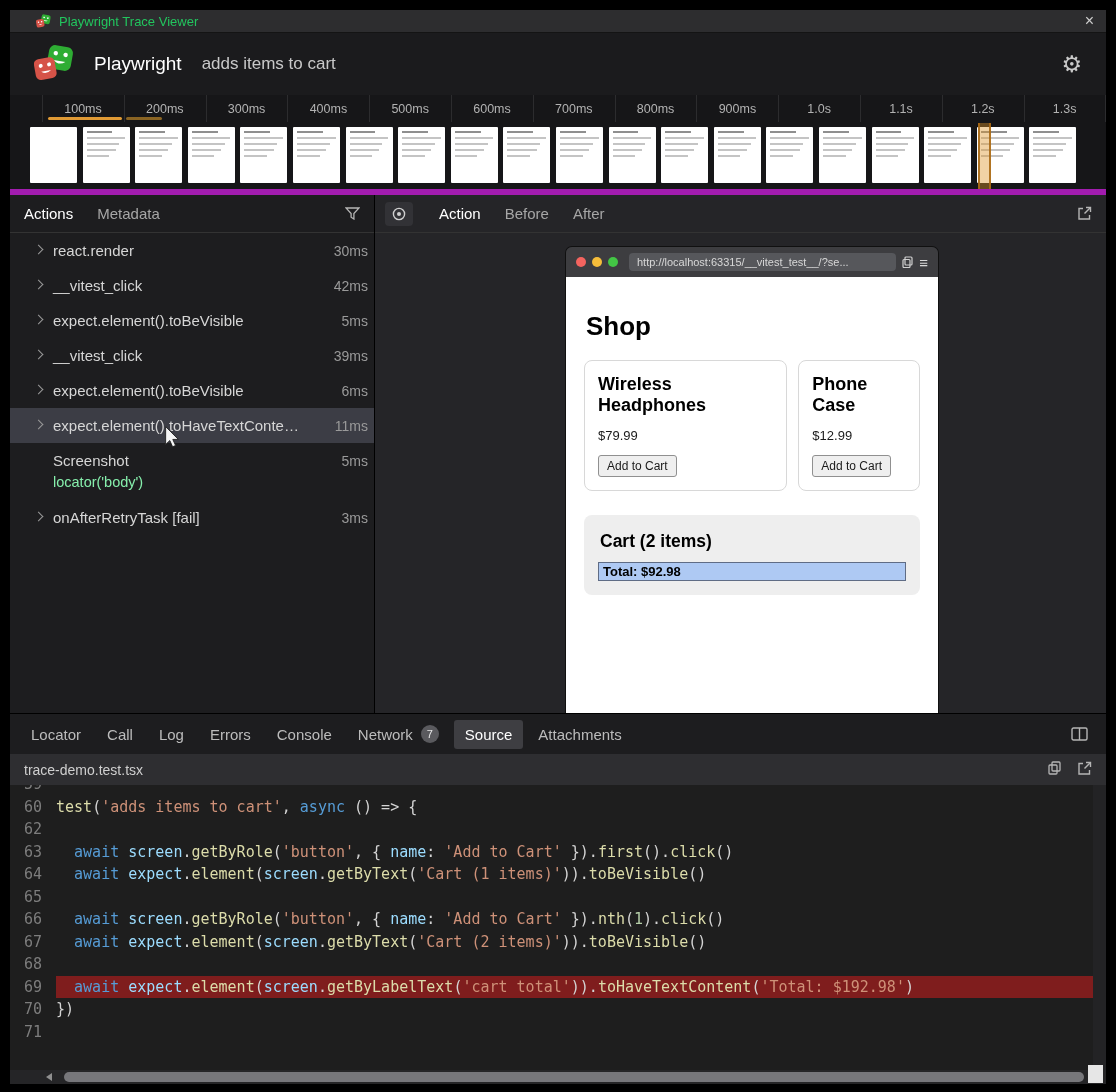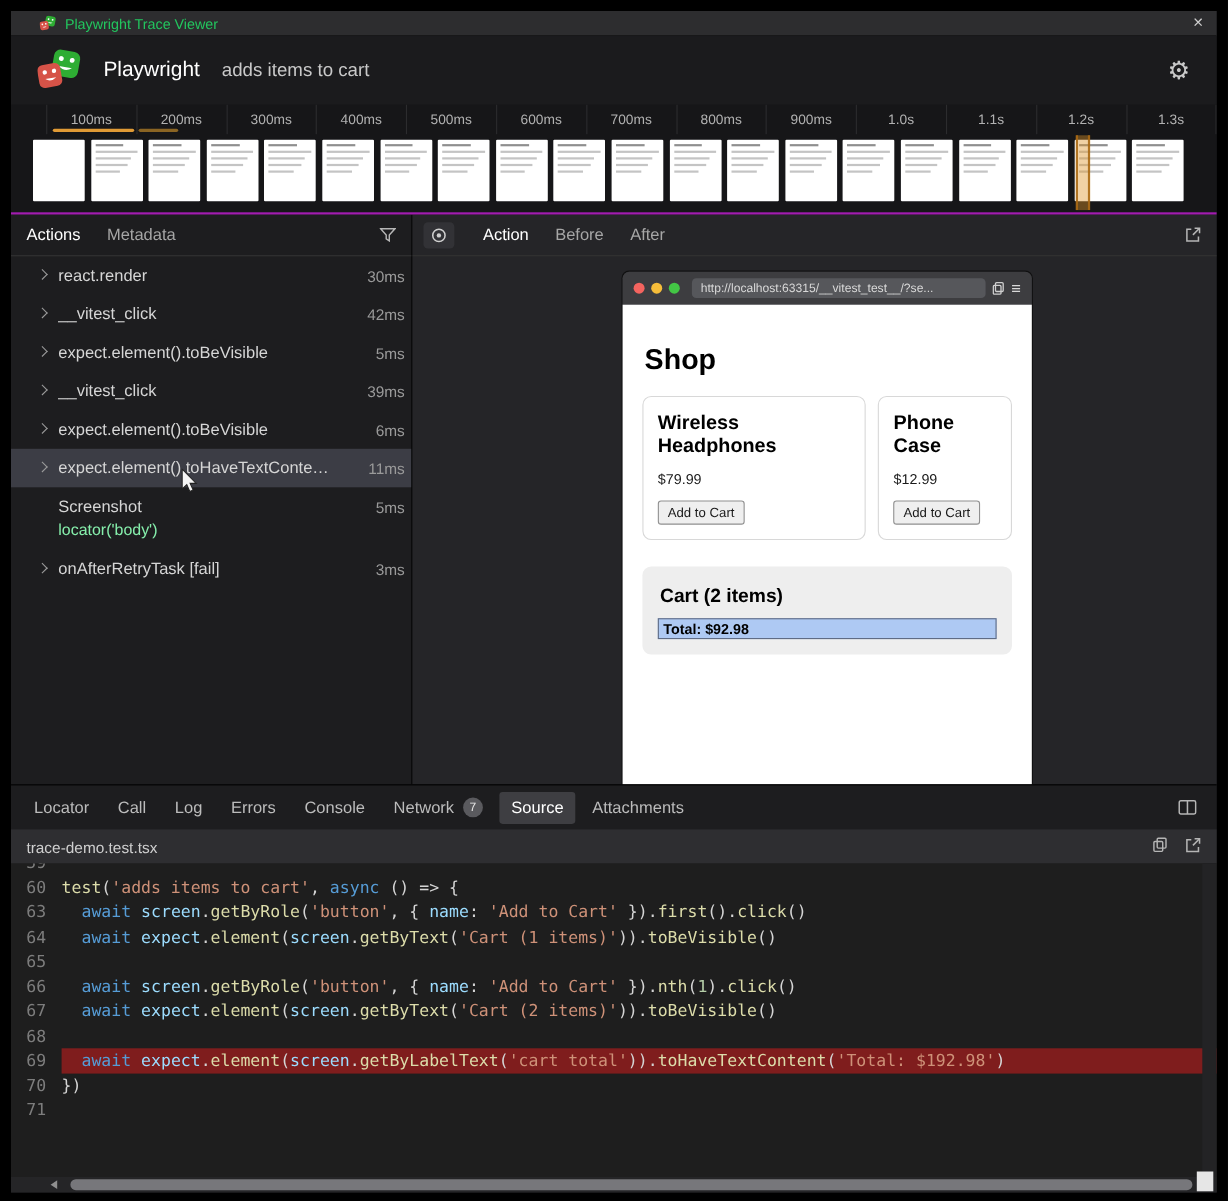--- a/index.html
+++ b/index.html
@@ -13,21 +13,21 @@
   .titlebar-title{color:#22c55e;font-size:13px;}
   .close{margin-left:auto;color:#cfcfcf;font-size:16px;line-height:1;cursor:default;}
 
   
   .header{height:62px;flex:none;background:#1b1b1d;display:flex;align-items:center;padding:0 24px;gap:20px;}
   .app-name{color:#fff;font-size:19px;font-weight:normal;}
   .test-title{color:#c9c9c9;font-size:17px;}
   .gear{margin-left:auto;color:#c9c9c9;font-size:23px;line-height:1;}
 
   
-  .timeline{height:100px;flex:none;background:#161618;position:relative;border-bottom:2px solid #a21caf;overflow:hidden;}
+  .timeline{height:100px;flex:none;background:#161618;position:relative;border-bottom:6px solid #a21caf;overflow:hidden;}
   .tick{position:absolute;top:7px;transform:translateX(-50%);color:#b2b2b2;font-size:12.5px;white-space:nowrap;}
   .gridline{position:absolute;top:0;width:1px;height:27px;background:#2c2c2e;}
   .tl-bar{position:absolute;top:22px;height:3px;border-radius:1.5px;}
   .thumb{position:absolute;top:32px;width:47px;height:56px;background:#fff;border-radius:1px;overflow:hidden;}
   .thumb-line{height:2px;background:#c4c4c4;margin:4px 4px 0;}
   .thumb-line:first-child{background:#8f8f8f;}
   .hoverband{position:absolute;left:968px;top:28px;width:13px;height:68px;background:rgba(222,148,40,.42);
     border-left:2px solid rgba(170,105,20,.9);border-right:2px solid rgba(170,105,20,.9);}
 
   
@@ -497,20 +497,24 @@
       <div class="codelines">
           <div class="cl">
             <span class="ln">59</span>
             <span class="lc"></span>
           </div>
           <div class="cl">
             <span class="ln">60</span>
             <span class="lc"><span class="tk-f">test</span><span class="tk-p">(</span><span class="tk-s">'adds items to cart'</span><span class="tk-p">, </span><span class="tk-k">async</span><span class="tk-p"> () =&gt; {</span></span>
           </div>
           <div class="cl">
+            <span class="ln">62</span>
+            <span class="lc"></span>
+          </div>
+          <div class="cl">
             <span class="ln">63</span>
             <span class="lc"><span class="tk-p">  </span><span class="tk-k">await</span><span class="tk-p"> </span><span class="tk-v">screen</span><span class="tk-p">.</span><span class="tk-f">getByRole</span><span class="tk-p">(</span><span class="tk-s">'button'</span><span class="tk-p">, { </span><span class="tk-v">name</span><span class="tk-p">: </span><span class="tk-s">'Add to Cart'</span><span class="tk-p"> }).</span><span class="tk-f">first</span><span class="tk-p">().</span><span class="tk-f">click</span><span class="tk-p">()</span></span>
           </div>
           <div class="cl">
             <span class="ln">64</span>
             <span class="lc"><span class="tk-p">  </span><span class="tk-k">await</span><span class="tk-p"> </span><span class="tk-v">expect</span><span class="tk-p">.</span><span class="tk-f">element</span><span class="tk-p">(</span><span class="tk-v">screen</span><span class="tk-p">.</span><span class="tk-f">getByText</span><span class="tk-p">(</span><span class="tk-s">'Cart (1 items)'</span><span class="tk-p">)).</span><span class="tk-f">toBeVisible</span><span class="tk-p">()</span></span>
           </div>
           <div class="cl">
             <span class="ln">65</span>
             <span class="lc"></span>

